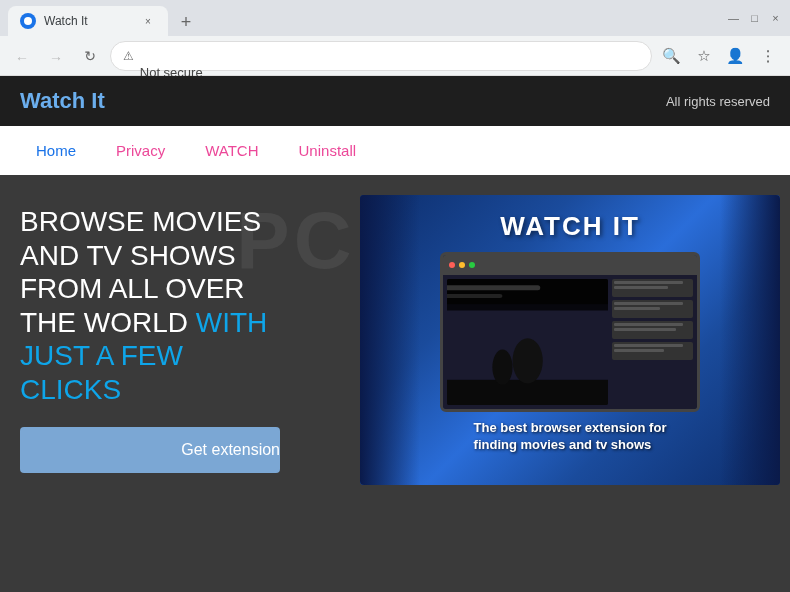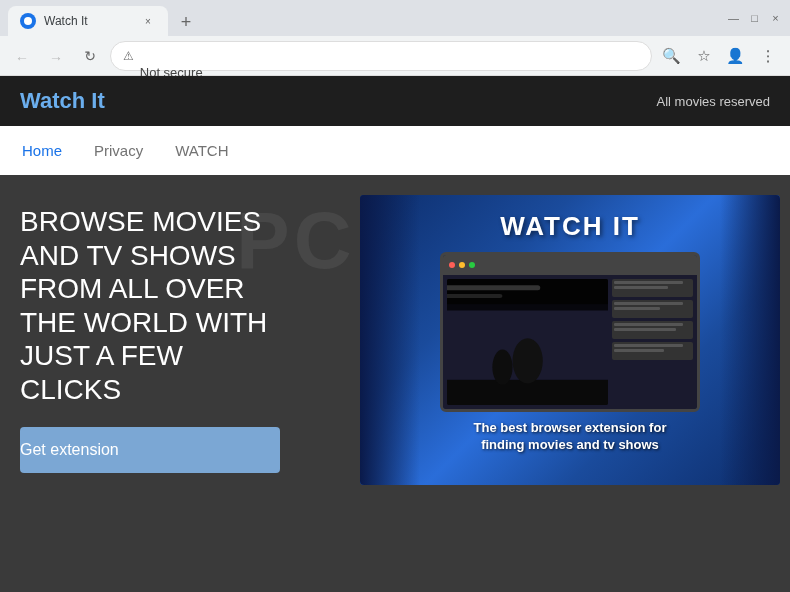--- a/index.html
+++ b/index.html
@@ -138,29 +138,29 @@
       text-decoration: none;
     }
     .site-tagline {
       color: #ccc;
       font-size: 13px;
     }
 
     
     .site-nav {
       background: #fff;
-      padding: 12px 22px;
+      padding: 12px 36px;
       display: flex;
       align-items: flex-start;
-      gap: 0;
+      gap: 8px;
     }
     .nav-link {
       padding: 4px 16px;
       font-size: 15px;
-      color: #737373;
+      color: #ec4899;
       text-decoration: none;
       cursor: pointer;
     }
     .nav-link.active {
       color: #1a73e8;
     }
     .nav-link:first-child { padding-left: 0; }
 
     
     .site-main {
@@ -192,32 +192,32 @@
       z-index: 1;
     }
     .hero-text {
       font-size: 28px;
       font-weight: normal;
       color: #fff;
       line-height: 1.2;
       margin-bottom: 20px;
     }
     .hero-text .highlight {
-      color: #ffffff;
+      color: #0ea5e9;
     }
     .get-extension-btn {
       background: #7ba7d4;
       color: #fff;
       border: none;
       padding: 14px 0;
       width: 260px;
       border-radius: 4px;
       font-size: 16px;
       cursor: pointer;
-      text-align: left;
+      text-align: right;
     }
 
     .site-right {
       flex: 1;
       z-index: 1;
       padding-top: 10px;
     }
     .promo-image {
       width: 420px;
       height: 290px;
@@ -321,21 +321,20 @@
     .promo-sidebar-line {
       height: 3px;
       background: #555;
       border-radius: 1px;
       width: 90%;
     }
     .promo-subtitle {
       color: #fff;
       font-size: 13px;
       font-weight: bold;
-      text-align: center;
       text-shadow: 1px 1px 3px rgba(0,0,0,0.8);
       line-height: 1.3;
     }
 
     
     .curtain-left, .curtain-right {
       position: absolute;
       top: 0;
       width: 60px;
       height: 100%;
@@ -396,27 +395,28 @@
       <div class="toolbar-icon">⋮</div>
     </div>
   </div>
 
 </div>
 
 <div class="website">
 
   <div class="site-header">
     <a class="site-logo">Watch It</a>
-    <span class="site-tagline">All movies reserved</span>
+    <span class="site-tagline">All rights reserved</span>
   </div>
 
   <div class="site-nav">
     <a class="nav-link active">Home</a>
     <a class="nav-link">Privacy</a>
     <a class="nav-link">WATCH</a>
+    <a class="nav-link">Uninstall</a>
   </div>
 
   <div class="site-main">
 
     <div class="watermark">PCRI5K</div>
 
     <div class="site-left">
       <div class="hero-text">
         <span>BROWSE MOVIES<br>AND TV SHOWS<br>FROM ALL OVER<br>THE WORLD </span><span class="highlight">WITH<br>JUST A FEW<br>CLICKS</span>
       </div>

